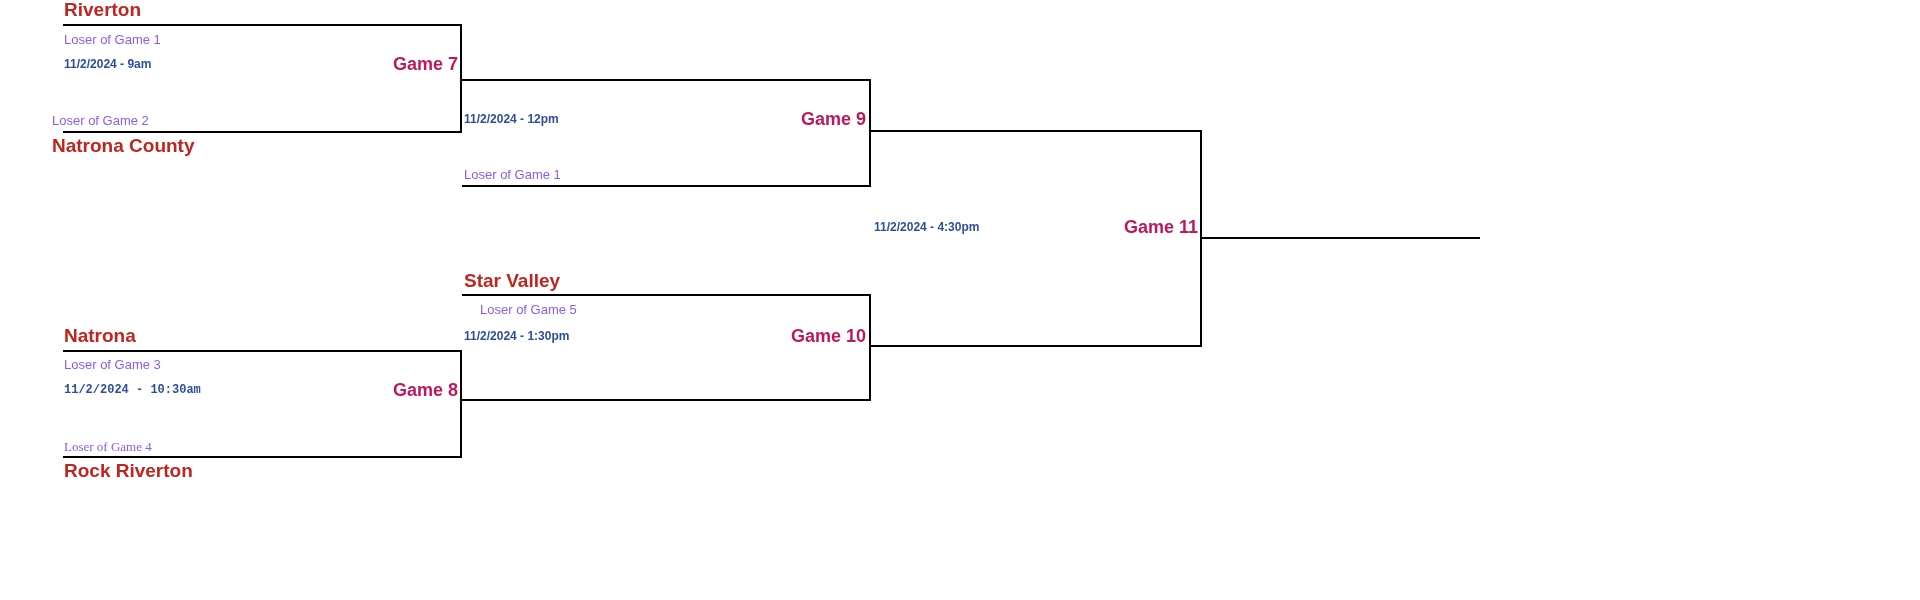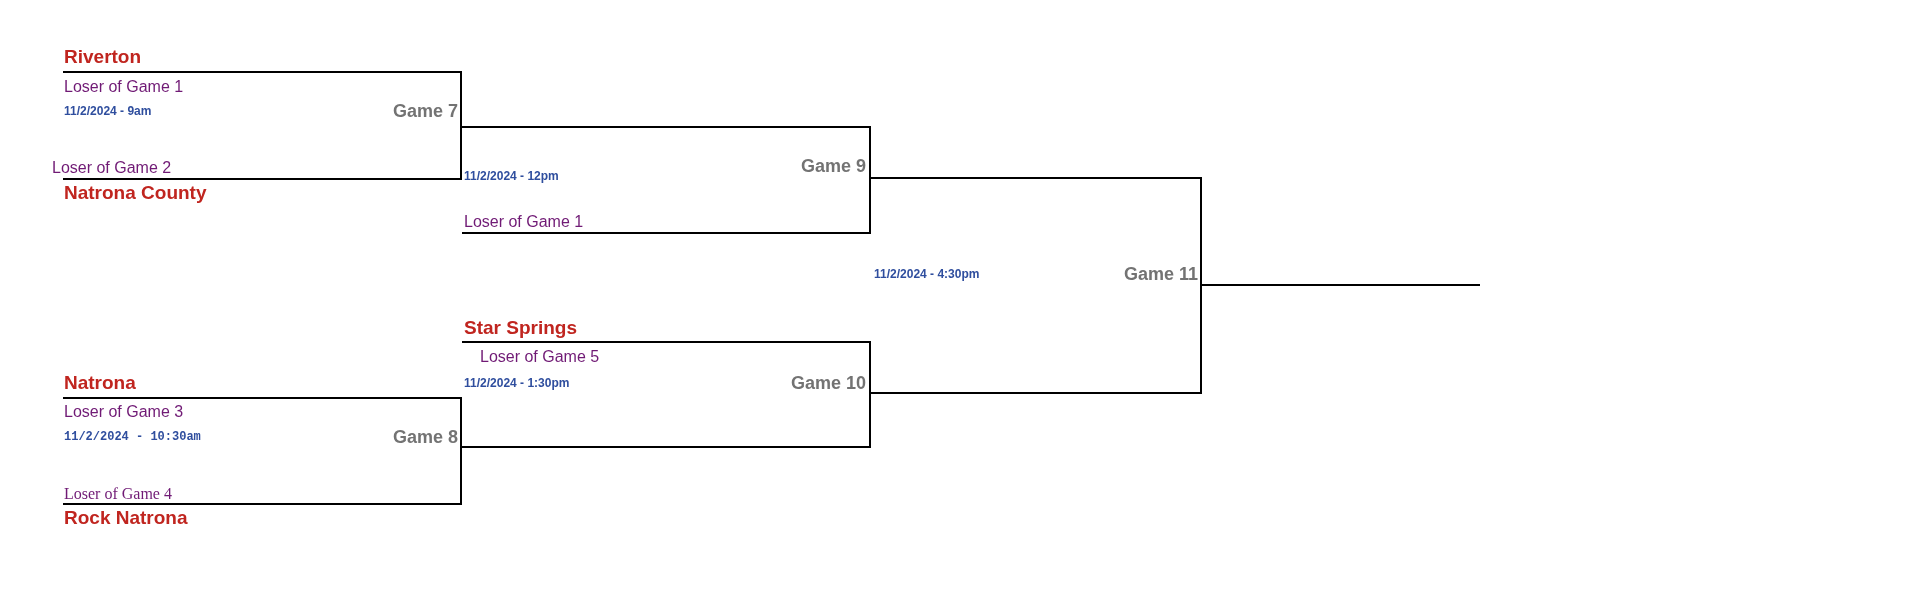--- a/index.html
+++ b/index.html
@@ -1,41 +1,41 @@
 <!DOCTYPE html>
 <html><head>
 <meta charset="utf-8">
 <style>
   html,body{margin:0;padding:0;}
   body{
     width:1920px;height:600px;background:#ffffff;overflow:hidden;
     font-family:"Liberation Sans","DejaVu Sans",sans-serif;
     -webkit-font-smoothing:antialiased;
   }
-  #bracket{position:relative;width:1920px;height:540px;margin-top:47px;}
+  #bracket{position:relative;width:1920px;height:540px;}
 
   
   .hline{position:absolute;background:#000000;height:2px;}
   .vline{position:absolute;background:#000000;width:2px;}
 
   
   .team{
     position:absolute;color:#C0251F;font-weight:bold;font-size:19px;
     line-height:19px;white-space:nowrap;letter-spacing:0px;
   }
   .slot{
-    position:absolute;color:#701a75;font-weight:normal;font-size:16px;
+    position:absolute;color:#8b5cf6;font-weight:normal;font-size:13px;
     line-height:16px;white-space:nowrap;
   }
   .when{
     position:absolute;color:#2F4E9E;font-weight:bold;font-size:12px;
     line-height:18px;white-space:nowrap;
   }
   .gamelbl{
-    position:absolute;color:#737373;font-weight:bold;font-size:18px;
+    position:absolute;color:#be185d;font-weight:bold;font-size:18px;
     line-height:18px;white-space:nowrap;text-align:right;
   }
 </style>
 </head>
 <body>
 
 <div id="bracket">
 
   <div class="team" style="left:64px;top:0px;">Riverton</div>
 
@@ -44,27 +44,27 @@
   <div class="slot" style="left:64px;top:32px;">Loser of Game 1</div>
 
   <div class="when" style="left:64px;top:55px;">11/2/2024 - 9am</div>
 
   <div class="gamelbl" style="left:258px;top:55px;width:200px;">Game 7</div>
 
   <div class="slot" style="left:52px;top:113px;text-align:right;">Loser of Game 2</div>
 
   <div class="hline" style="left:63px;top:131px;width:399px;"></div>
 
-  <div class="team" style="left:64px;top:136px;text-align:center;">Natrona County</div>
+  <div class="team" style="left:52px;top:136px;text-align:center;">Natrona County</div>
 
   <div class="vline" style="left:460px;top:24px;height:109px;"></div>
 
   <div class="hline" style="left:460px;top:79px;width:411px;"></div>
 
-  <div class="when" style="left:464px;top:120px;">11/2/2024 - 12pm</div>
+  <div class="when" style="left:464px;top:110px;">11/2/2024 - 12pm</div>
 
   <div class="gamelbl" style="left:666px;top:110px;width:200px;">Game 9</div>
 
   <div class="slot" style="left:464px;top:167px;">Loser of Game 1</div>
 
   <div class="hline" style="left:462px;top:185px;width:409px;"></div>
 
   <div class="vline" style="left:869px;top:79px;height:108px;"></div>
 
   <div class="hline" style="left:869px;top:130px;width:333px;"></div>
@@ -72,21 +72,21 @@
   <div class="when" style="left:874px;top:218px;">11/2/2024 - 4:30pm</div>
 
   <div class="gamelbl" style="left:1000px;top:218px;width:198px;">Game 11</div>
 
   <div class="hline" style="left:869px;top:345px;width:333px;"></div>
 
   <div class="vline" style="left:1200px;top:130px;height:217px;"></div>
 
   <div class="hline" style="left:1200px;top:237px;width:280px;"></div>
 
-  <div class="team" style="left:464px;top:271px;">Star Springs</div>
+  <div class="team" style="left:464px;top:271px;">Star Valley</div>
 
   <div class="hline" style="left:462px;top:294px;width:409px;"></div>
 
   <div class="slot" style="left:480px;top:302px;">Loser of Game 5</div>
 
   <div class="when" style="left:464px;top:327px;">11/2/2024 - 1:30pm</div>
 
   <div class="gamelbl" style="left:666px;top:327px;width:200px;">Game 10</div>
 
   <div class="hline" style="left:462px;top:399px;width:409px;"></div>
@@ -100,17 +100,17 @@
   <div class="slot" style="left:64px;top:357px;">Loser of Game 3</div>
 
   <div class="when" style="left:64px;top:381px;font-family:Liberation Mono, monospace;">11/2/2024 - 10:30am</div>
 
   <div class="gamelbl" style="left:258px;top:381px;width:200px;">Game 8</div>
 
   <div class="slot" style="left:64px;top:439px;font-family:Liberation Serif, serif;">Loser of Game 4</div>
 
   <div class="hline" style="left:63px;top:456px;width:399px;"></div>
 
-  <div class="team" style="left:64px;top:461px;">Rock Natrona</div>
+  <div class="team" style="left:64px;top:461px;">Rock Riverton</div>
 
   <div class="vline" style="left:460px;top:350px;height:108px;"></div>
 
 </div>
 
 </body></html>

